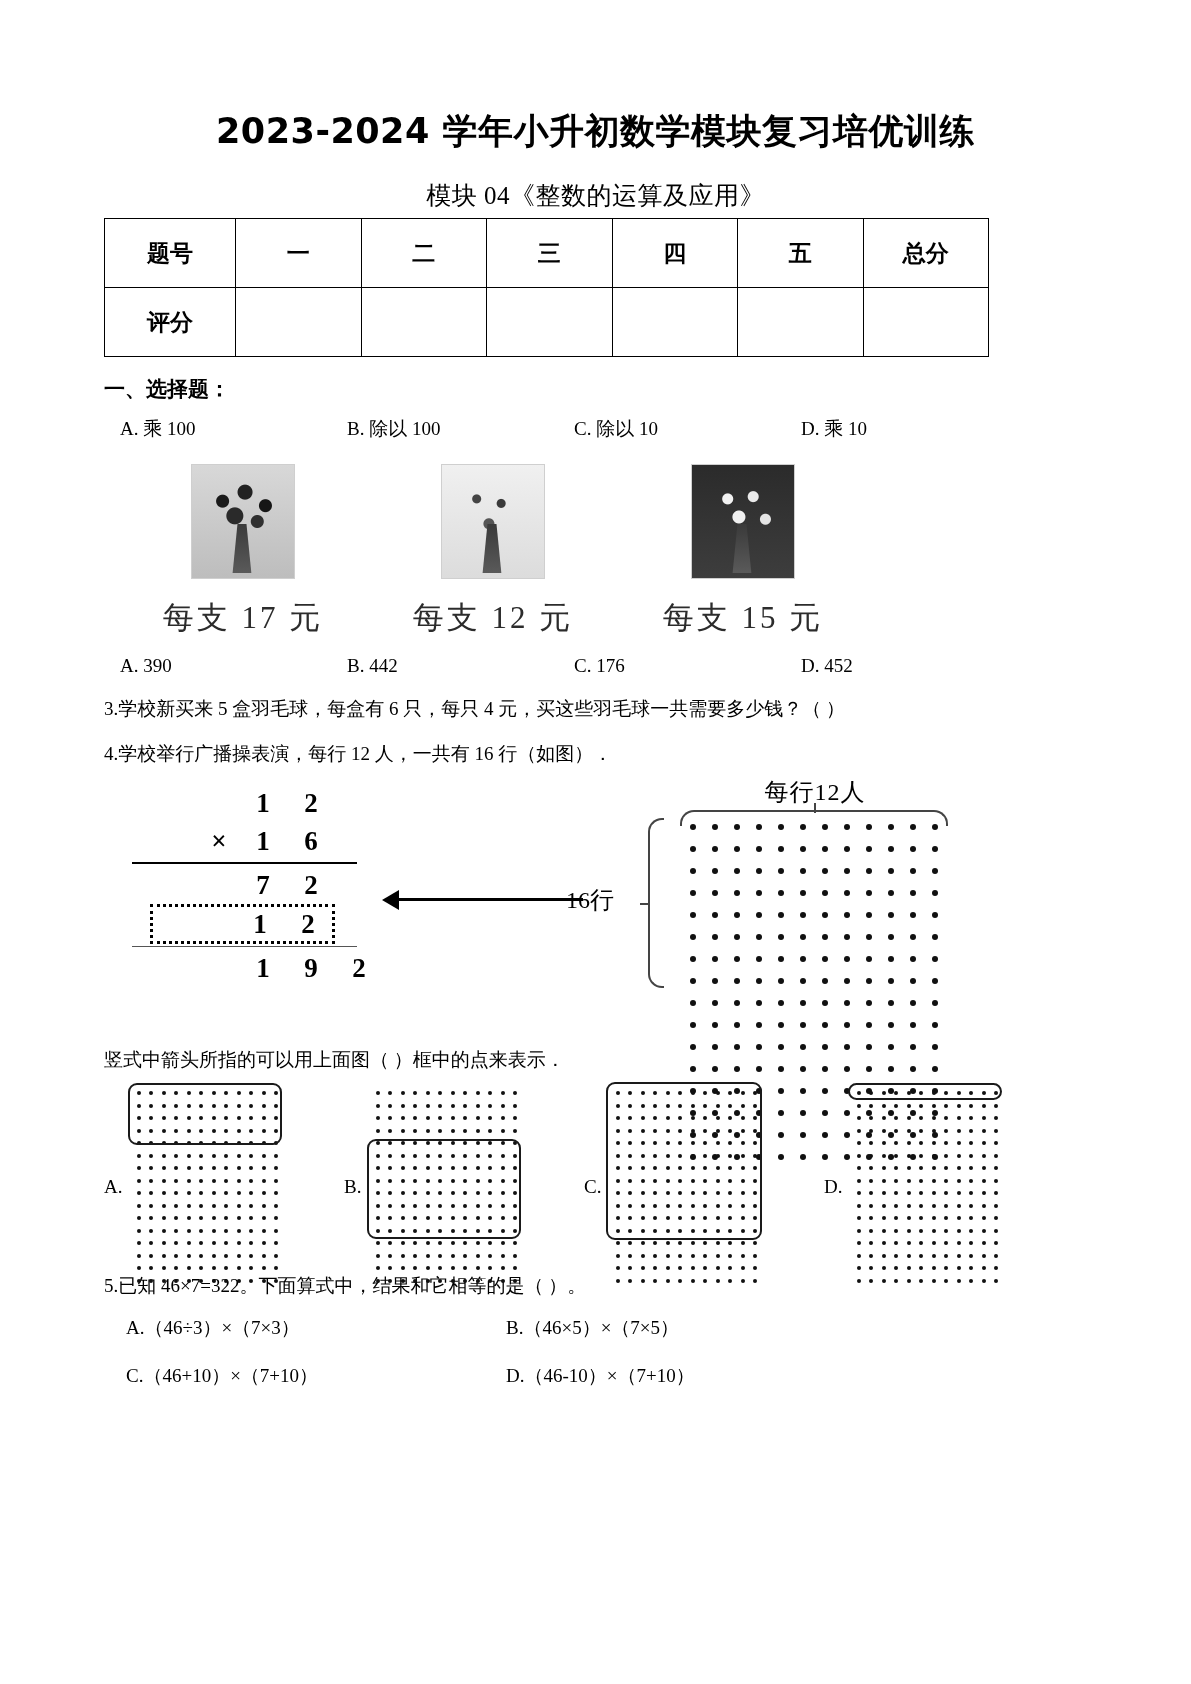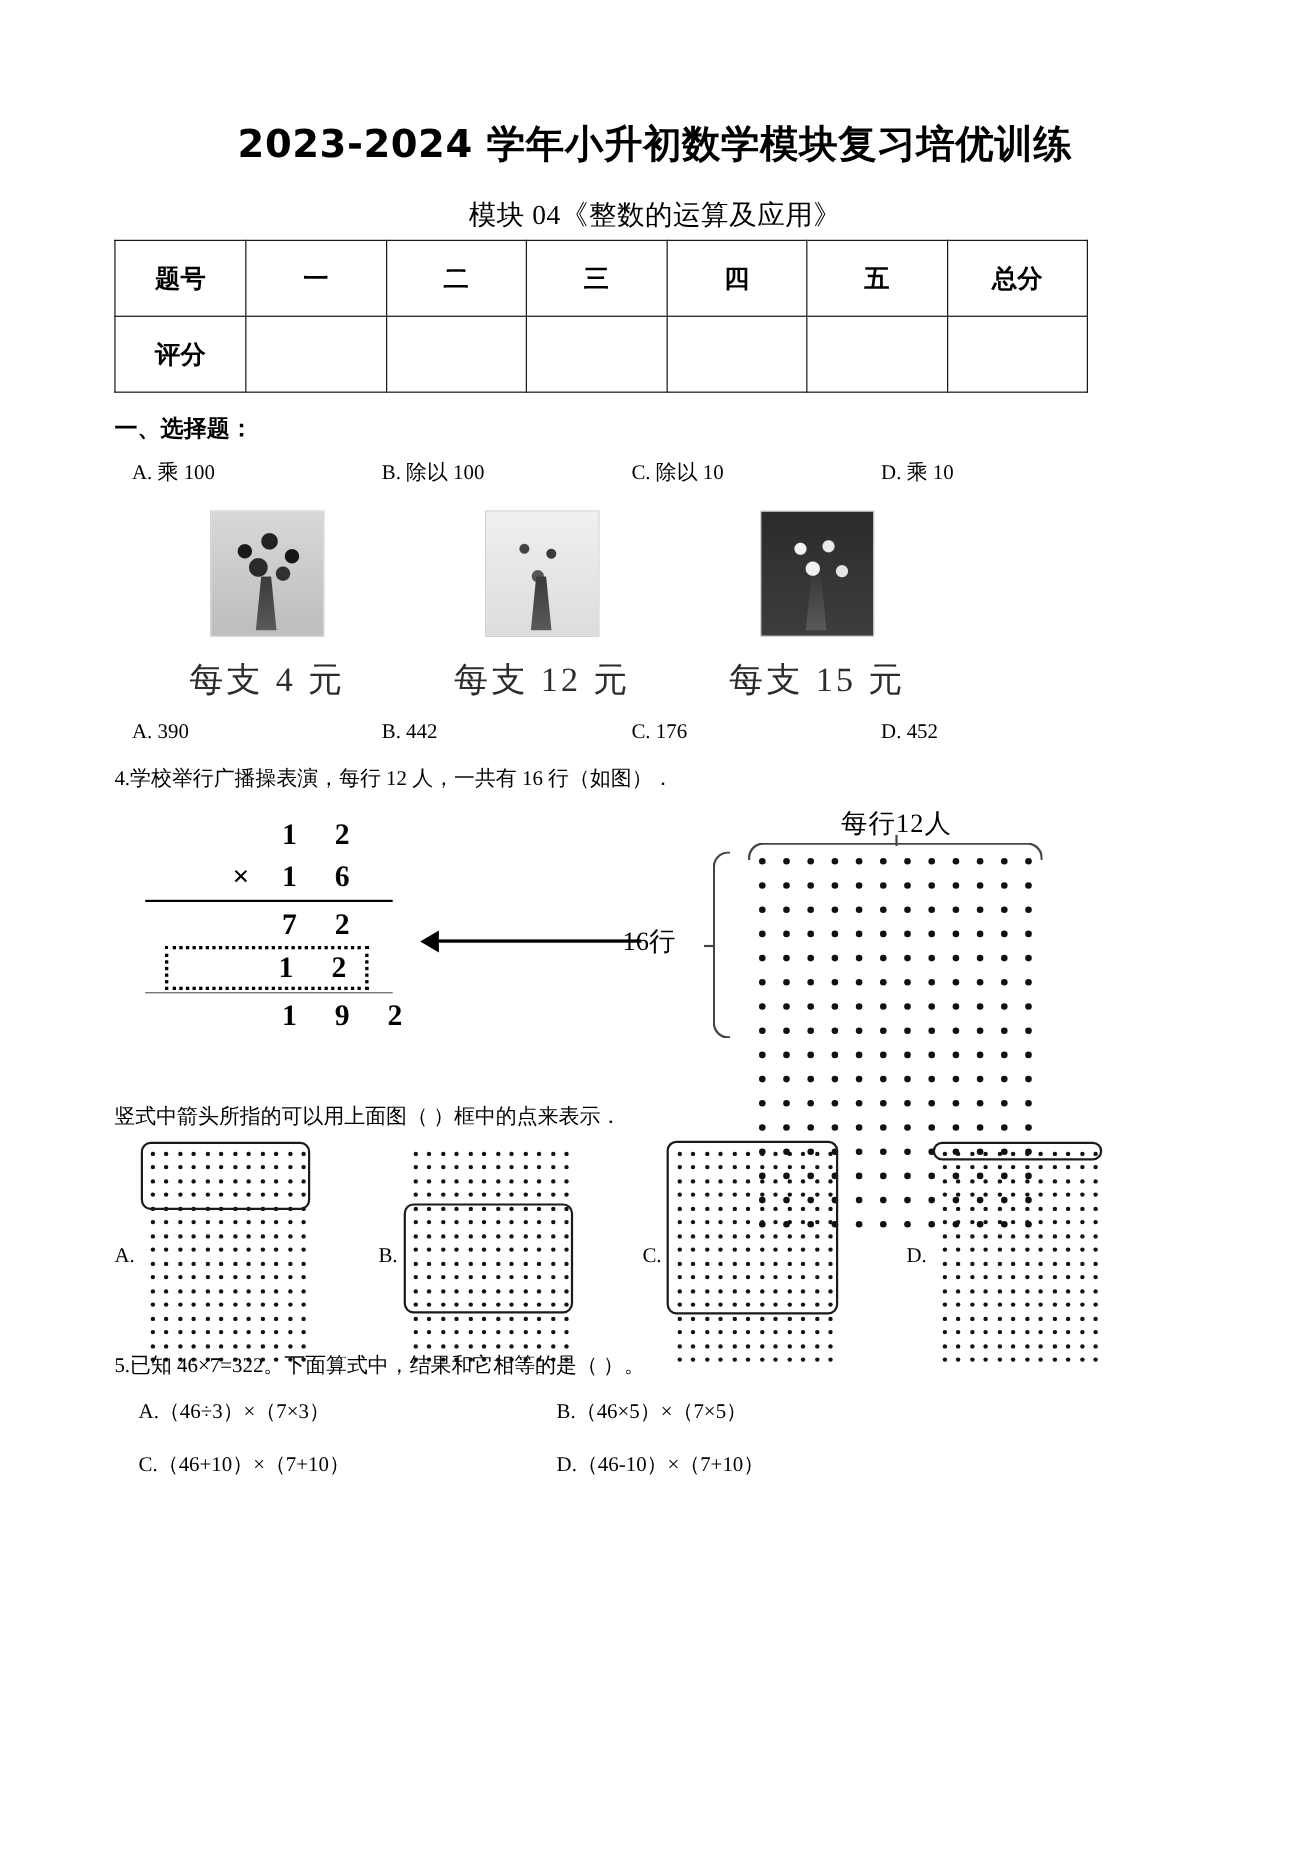--- a/index.html
+++ b/index.html
@@ -59,21 +59,21 @@
   }
   table.score td {
     border: 1.3px solid #000;
     height: 69px;
     text-align: center;
     vertical-align: middle;
     font-family: "DejaVu Sans", "Liberation Sans", sans-serif;
     font-weight: bold;
     font-size: 23px;
   }
-  table.score td.first { width: 119px; }
+  table.score td.first { width: 131px; }
 
   
   .section-head {
     margin: 18px 0 0 104px;
     font-family: "DejaVu Sans", "Liberation Sans", sans-serif;
     font-weight: bold;
     font-size: 21px;
   }
   .q {
     margin: 19px 0 0 104px;
@@ -269,38 +269,39 @@
   <div class="opts four">
     <span class="op">A. 乘 100</span>
     <span class="op">B. 除以 100</span>
     <span class="op">C. 除以 10</span>
     <span class="op">D. 乘 10</span>
   </div>
 
   <div class="flowers">
     <div class="flower-cell">
       <div class="flower-img"></div>
-      <div class="flower-price">每支 4 元</div>
+      <div class="flower-price">每支 17 元</div>
     </div>
     <div class="flower-cell">
       <div class="flower-img light"></div>
       <div class="flower-price">每支 12 元</div>
     </div>
     <div class="flower-cell">
       <div class="flower-img dark"></div>
       <div class="flower-price">每支 15 元</div>
     </div>
   </div>
   <div class="opts four" style="margin-top:16px;">
     <span class="op">A. 390</span>
     <span class="op">B. 442</span>
     <span class="op">C. 176</span>
     <span class="op">D. 452</span>
   </div>
 
+  <div class="q">3.学校新买来 5 盒羽毛球，每盒有 6 只，每只 4 元，买这些羽毛球一共需要多少钱？（    ）</div>
 
   <div class="q">4.学校举行广播操表演，每行 12 人，一共有 16 行（如图）．</div>
 
   <div class="q4fig">
 
     <div class="vertmul">
       <div class="vm-row">
         <span class="vm-d">1</span>
         <span class="vm-d">2</span>
       </div>

